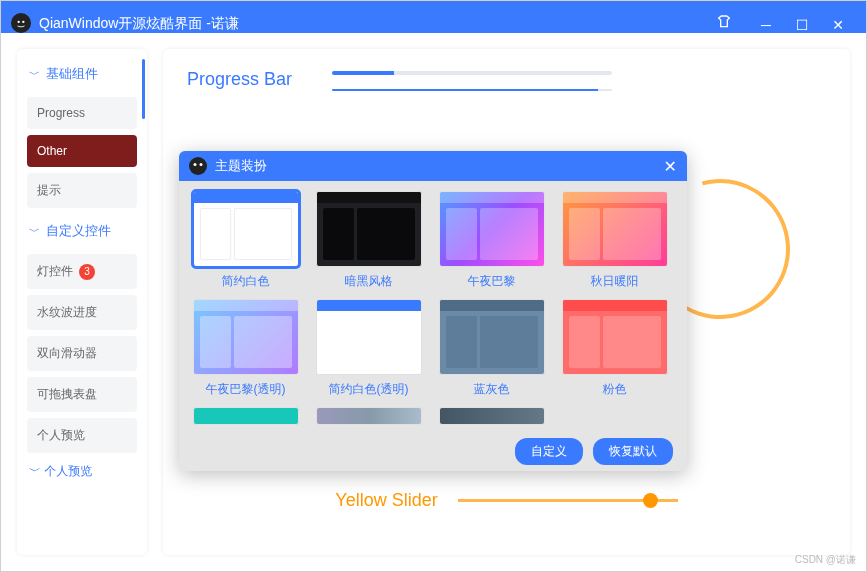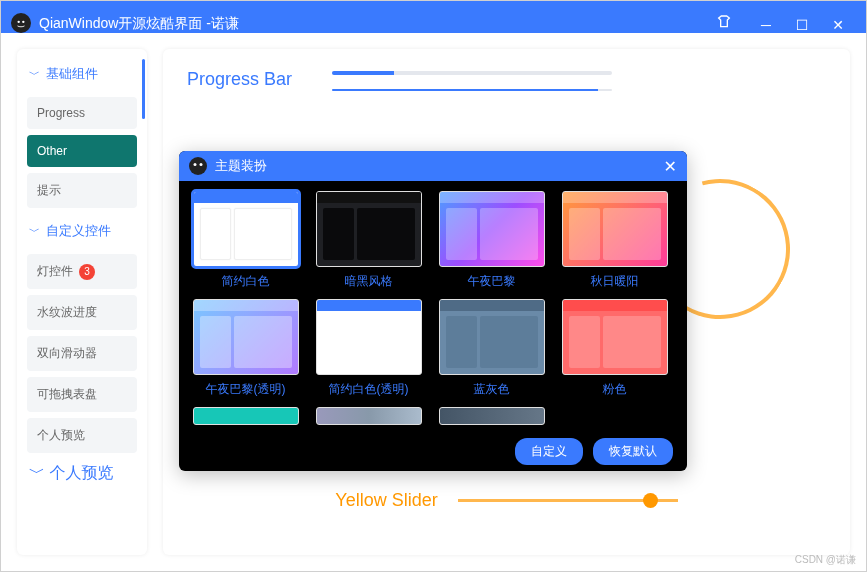--- a/index.html
+++ b/index.html
@@ -14,43 +14,43 @@
     .titlebar .win-btn { width: 36px; text-align: center; font-size: 14px; cursor: pointer; color:#fff; }
     .titlebar .shirt { margin-right: 6px; }
     
     .body { flex: 1; display: flex; padding: 16px; gap: 16px; position: relative; }
     
     .sidebar { width: 130px; background: #fff; border-radius: 6px; box-shadow: 0 0 4px rgba(0,0,0,.08); padding: 8px 6px; position: relative; overflow:hidden; }
     .sidebar .scrollind { position:absolute; right:2px; top:10px; width:3px; height:60px; background:#3a7afe; border-radius:2px; }
     .side-header { display:flex; align-items:center; color:#3a7afe; font-size:13px; padding:8px 6px; cursor:pointer; }
     .side-header .chev { margin-right:6px; font-size:11px; }
     .side-item { background:#f3f5f7; color:#666; font-size:12px; border-radius:4px; padding:9px 10px; margin:6px 4px; cursor:pointer; display:flex; align-items:center; }
-    .side-item.selected { background:#0f766e; color:#fff;text-align:right; }
+    .side-item.selected { background:#7f1d1d; color:#fff;text-align:right; }
     .side-item .badge { background:#f44336; color:#fff; border-radius:50%; width:16px; height:16px; font-size:10px; display:inline-flex; align-items:center; justify-content:center; margin-left:6px; }
-    .side-cut { color:#3a7afe; font-size:16px; padding:4px 6px; margin-top:4px; white-space:nowrap; overflow:hidden; }
+    .side-cut { color:#3a7afe; font-size:12px; padding:4px 6px; margin-top:4px; white-space:nowrap; overflow:hidden; }
     
     .main { flex:1; background:#fff; border-radius:6px; box-shadow: 0 0 4px rgba(0,0,0,.08); padding:18px 24px; position:relative; }
     .section-title { color:#3a7afe; font-size:18px; font-weight:500; }
     .row1 { display:flex; align-items:center; gap:40px; }
     .pbars { display:flex; flex-direction:column; gap:14px; flex:1; margin-top:4px; }
     .pbar { height:4px; background:#e4e7ed; border-radius:2px; width:280px; position:relative; overflow:hidden; }
     .pbar .fill { height:100%; background:#3a7afe; width:40%; }
     .pbar.thin { height:2px; }
     
     .circle-wrap { position:absolute; right:60px; top:130px; }
     .arc { width:140px; height:140px; border:4px solid #ffb74d; border-left-color:transparent; border-radius:50%; transform:rotate(30deg); }
     
     .yellow-row { position:absolute; bottom:44px; left:0; right:0; display:flex; align-items:center; justify-content:center; gap:20px; }
     .track { width:220px; height:3px; background:#ffb74d; position:relative; }
     .track .knob { position:absolute; right:20px; top:-6px; width:15px; height:15px; background:#ff9800; border-radius:50%; }
     
     .watermark { position:absolute; bottom:4px; right:10px; color:#bbb; font-size:10px;margin-top:24px; }
     
     
-    .dialog { position:absolute; left:178px; top:118px; width:508px; height:320px; background:#000000; border-radius:6px; box-shadow:0 4px 20px rgba(0,0,0,.25); display:flex; flex-direction:column; overflow:hidden; z-index:50;justify-content:space-between; }
+    .dialog { position:absolute; left:178px; top:118px; width:508px; height:320px; background:#e5e5e5; border-radius:6px; box-shadow:0 4px 20px rgba(0,0,0,.25); display:flex; flex-direction:column; overflow:hidden; z-index:50;justify-content:space-between; }
     .dialog-hd { height:30px; background:#3a7afe; color:#fff; display:flex; align-items:center; padding:0 10px; font-size:13px; }
     .dialog-hd .avatar { width:18px; height:18px; border-radius:50%; background:#222; margin-right:8px; display:flex; align-items:center; justify-content:center; }
     .dialog-hd .dlg-title { flex:1; }
     .dialog-hd .close { cursor:pointer; font-size:16px; }
     .dialog-body { flex:1; padding:10px 18px 4px 12px; overflow:hidden; }
     .theme-grid { display:grid; grid-template-columns: repeat(4, 1fr); gap:10px 14px; }
     .theme-card { display:flex; flex-direction:column; align-items:center; cursor:pointer; }
     .theme-card .thumb { width:106px; height:76px; border-radius:3px; border:1px solid #e0e0e0; background:#fff; position:relative; overflow:hidden; }
     .theme-card.selected .thumb { outline:3px solid #3a7afe; outline-offset:-1px; }
     .theme-card .tname { color:#3a7afe; font-size:12px; margin-top:6px; height:16px; text-align:center; }

